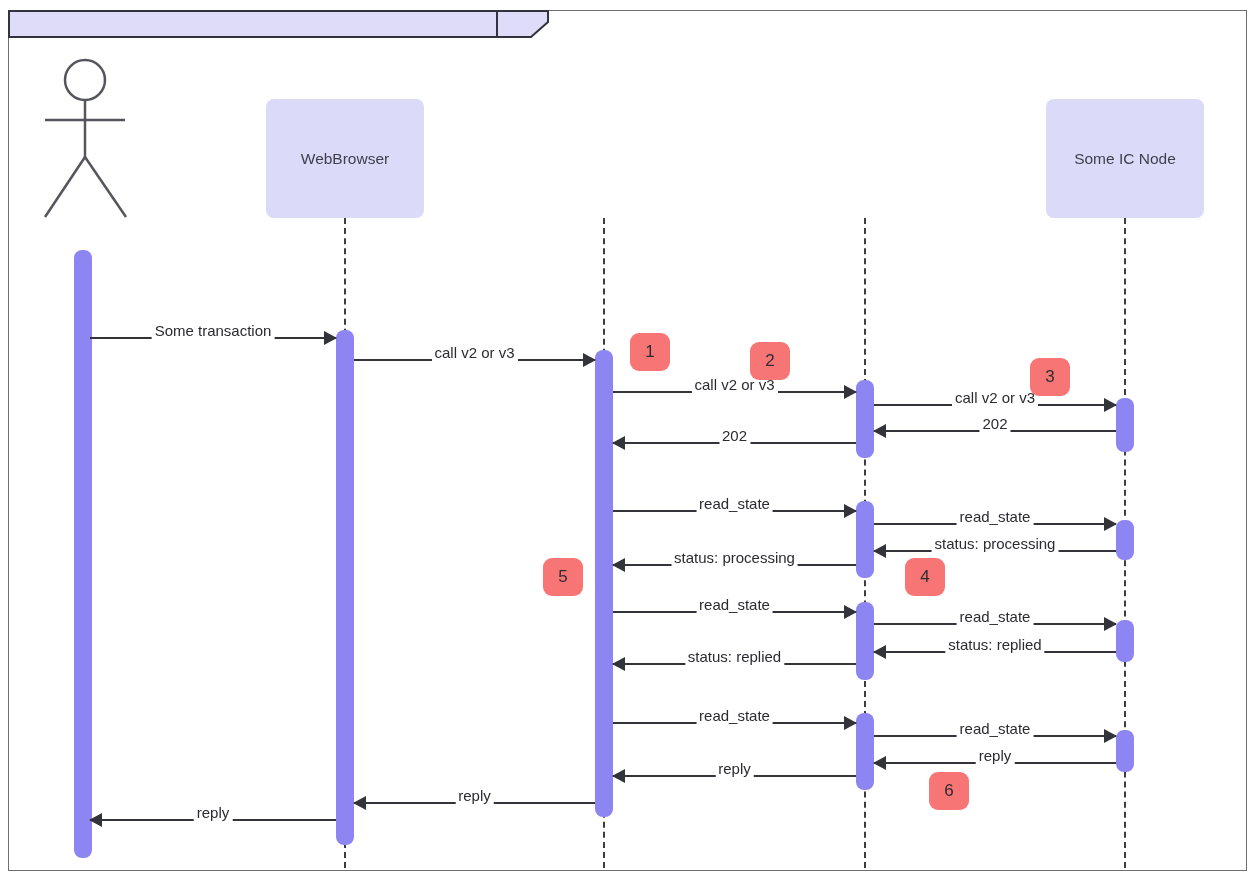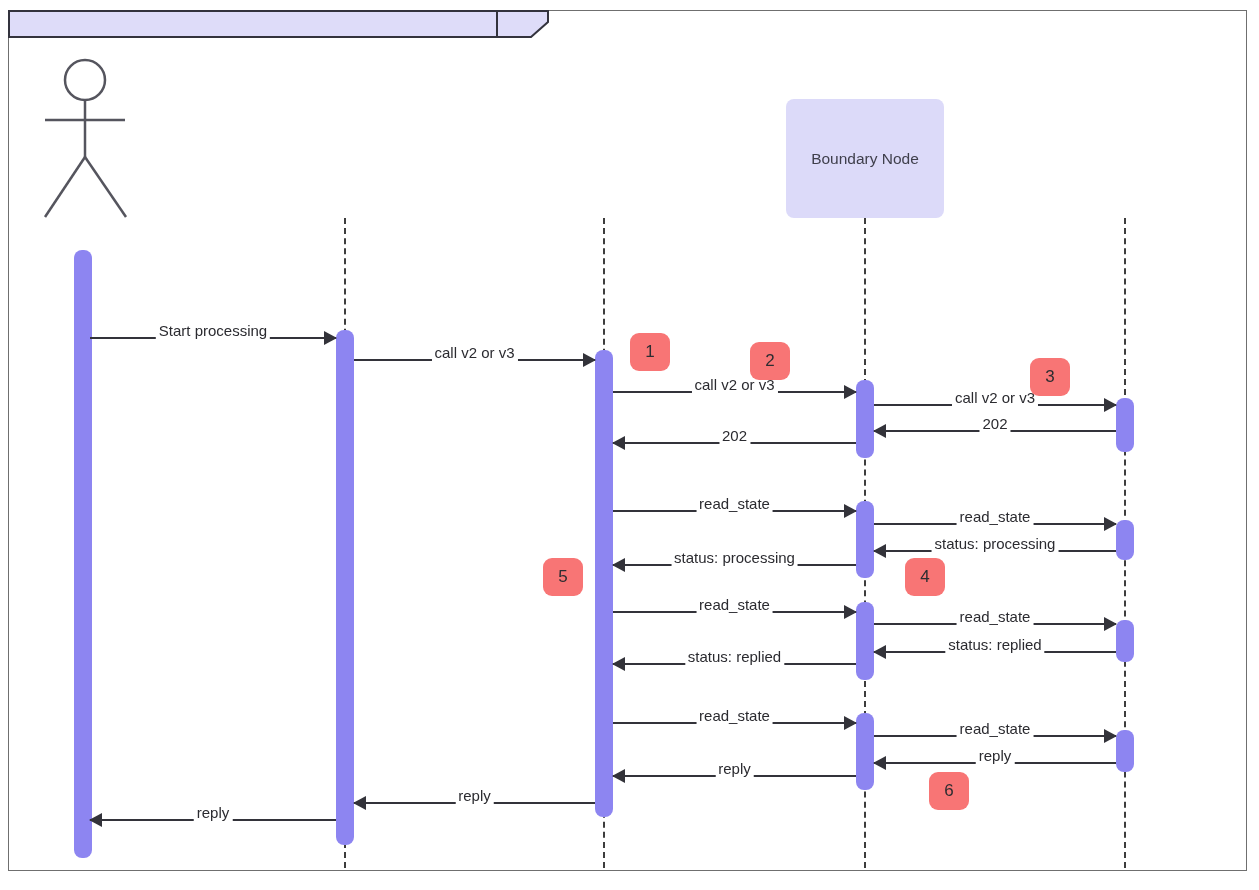--- a/index.html
+++ b/index.html
@@ -52,40 +52,43 @@
     <g stroke="#55555e" stroke-width="2.5" fill="none">
       <circle cx="55" cy="30" r="20"></circle>
       <line x1="55" y1="50" x2="55" y2="107"></line>
       <line x1="15" y1="70" x2="95" y2="70"></line>
       <line x1="55" y1="107" x2="15" y2="167"></line>
       <line x1="55" y1="107" x2="96" y2="167"></line>
     </g>
   </svg>
 
 <div class="lifeline" style="left: 344px; top: 218px; height: 650px;"></div>
+    <div class="pbox" style="left: 266px; top: 99px; background: rgb(220, 218, 249);">
+      <div>WebBrowser</div>
+    </div>
     <div class="lifeline" style="left: 603px; top: 218px; height: 650px;"></div>
     <div class="lifeline" style="left: 864px; top: 218px; height: 650px;"></div>
-    <div class="pbox" style="left: 786px; top: 99px; background: rgb(220, 218, 249);">
-      <div>Boundary Node</div>
+    <div class="lifeline" style="left: 1124px; top: 218px; height: 650px;"></div>
+    <div class="pbox" style="left: 1046px; top: 99px; background: rgb(220, 218, 249);">
+      <div>Some IC Node</div>
     </div>
-    <div class="lifeline" style="left: 1124px; top: 218px; height: 650px;"></div>
     <div class="act" style="left: 74px; top: 250px; height: 608px; background: rgb(141, 133, 241);"></div>
     <div class="act" style="left: 336px; top: 330px; height: 515px; background: rgb(141, 133, 241);"></div>
     <div class="act" style="left: 595px; top: 350px; height: 467px; background: rgb(141, 133, 241);"></div>
     <div class="act" style="left: 856px; top: 380px; height: 78px; background: rgb(141, 133, 241);"></div>
     <div class="act" style="left: 856px; top: 501px; height: 77px; background: rgb(141, 133, 241);"></div>
     <div class="act" style="left: 856px; top: 602px; height: 78px; background: rgb(141, 133, 241);"></div>
     <div class="act" style="left: 856px; top: 713px; height: 77px; background: rgb(141, 133, 241);"></div>
     <div class="act" style="left: 1116px; top: 398px; height: 54px; background: rgb(141, 133, 241);"></div>
     <div class="act" style="left: 1116px; top: 520px; height: 40px; background: rgb(141, 133, 241);"></div>
     <div class="act" style="left: 1116px; top: 620px; height: 42px; background: rgb(141, 133, 241);"></div>
     <div class="act" style="left: 1116px; top: 730px; height: 42px; background: rgb(141, 133, 241);"></div>
     <div class="msg" style="left: 90px; top: 337px; width: 246px; background: rgb(51, 51, 58);">
       <div class="head" style="right: -1px; border-left: 13px solid rgb(51, 51, 58);"></div>
-      <div class="lbl">Start processing</div>
+      <div class="lbl">Some transaction</div>
     </div>
     <div class="msg" style="left: 354px; top: 359px; width: 241px; background: rgb(51, 51, 58);">
       <div class="head" style="right: -1px; border-left: 13px solid rgb(51, 51, 58);"></div>
       <div class="lbl">call v2 or v3</div>
     </div>
     <div class="msg" style="left: 613px; top: 391px; width: 243px; background: rgb(51, 51, 58);">
       <div class="head" style="right: -1px; border-left: 13px solid rgb(51, 51, 58);"></div>
       <div class="lbl">call v2 or v3</div>
     </div>
     <div class="msg" style="left: 874px; top: 404px; width: 242px; background: rgb(51, 51, 58);">

